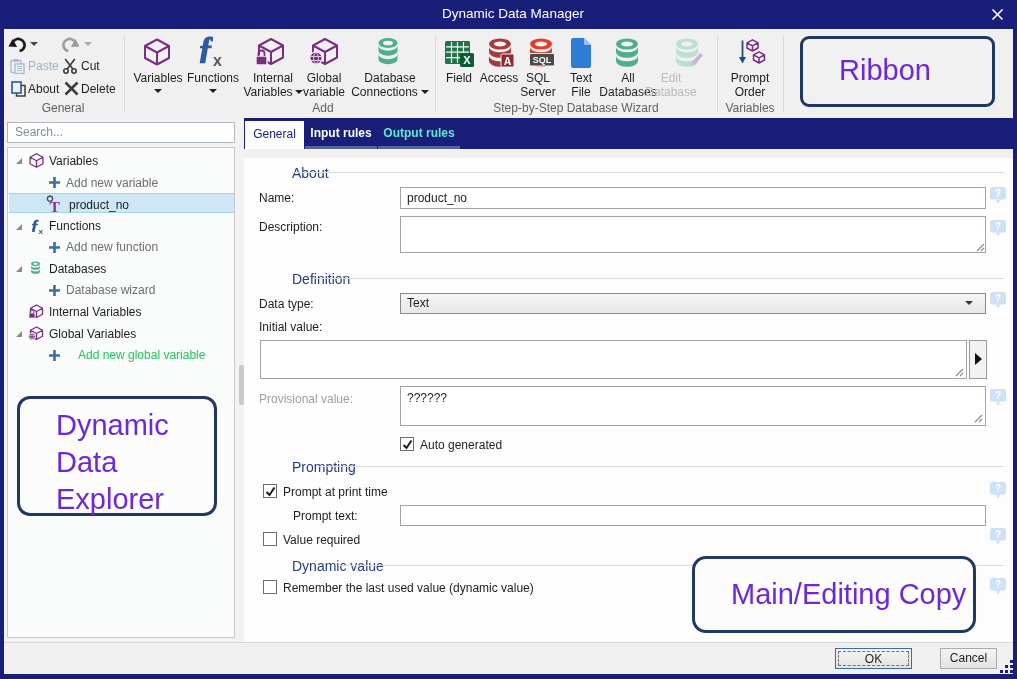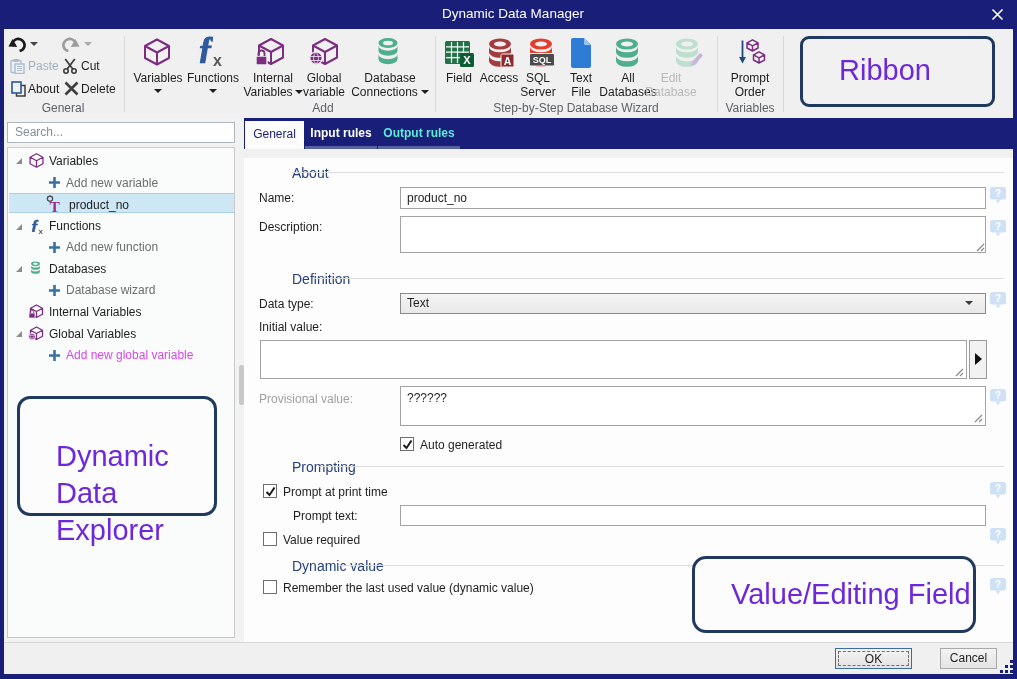--- a/index.html
+++ b/index.html
@@ -229,21 +229,21 @@
   </svg>
 <svg class="abs" style="left:28px;top:326px" width="16" height="16" viewBox="0 0 32 32">
 <path d="M17 2 L29 8.5 V20.5 L17 27 L5 20.5 V8.5 Z M5 8.5 L17 15 L29 8.5 M17 15 V27" fill="none" stroke="#7b2d80" stroke-width="2.6" stroke-linejoin="round"></path>
 <circle cx="8" cy="21" r="6.5" fill="#7b2d80" stroke="#fdfdfd" stroke-width="1.3"></circle>
 <path d="M8 14.5 a9 9 0 0 0 0 13 M8 14.5 a9 9 0 0 1 0 13 M1.8 19 h12.4 M2.2 24 h11.6" stroke="#e8d7ea" stroke-width="1" fill="none"></path>
 </svg>
 <div class="abs" style="left:49px;top:323px;height:22px;line-height:22px">Global Variables</div>
 <svg class="abs" style="left:49px;top:350px" width="11" height="11">
     <path d="M5.5 0 V11 M0 5.5 H11" stroke="#38719f" stroke-width="2.6"></path>
   </svg>
-<div class="abs" style="left:66px;top:344px;height:22px;line-height:22px;color:#d946ef">Add new global variable</div>
+<div class="abs" style="left:78px;top:344px;height:22px;line-height:22px;color:#22c55e">Add new global variable</div>
 
 <div class="abs seclabel" style="left:255px;top:165px">About</div>
 <div class="abs secline" style="left:292px;top:172px;width:712px"></div>
 <div class="abs" style="left:259px;top:191px">Name:</div>
 <div class="abs input" style="left:400px;top:187px;width:586px;height:22px;line-height:20px;padding-left:6px">product_no</div>
 <div class="abs" style="left:259px;top:220px">Description:</div>
 <div class="abs input" style="left:400px;top:216px;width:586px;height:37px"></div>
 <svg class="abs" style="left:976px;top:243px" width="9" height="9">
     <path d="M8 1 L1 8 M8 5 L5 8" stroke="#8a8a8a" stroke-width="1.2" fill="none"></path>
   </svg>
@@ -330,15 +330,15 @@
 <rect x="10" y="0" width="3" height="3" fill="#191e78"></rect>
     <rect x="5" y="5" width="3" height="3" fill="#191e78"></rect>
     <rect x="10" y="5" width="3" height="3" fill="#191e78"></rect>
     <rect x="0" y="10" width="3" height="3" fill="#191e78"></rect>
     <rect x="5" y="10" width="3" height="3" fill="#191e78"></rect>
     <rect x="10" y="10" width="3" height="3" fill="#191e78"></rect>
 </svg>
 
 <div class="abs annot" style="left:800px;top:36px;width:195px;height:71px;font-size:29px;line-height:63px;border-radius:9px;background:#f1f1f2">Ribbon</div>
 <div class="abs annot" style="left:17px;top:396px;width:200px;height:120px;font-size:29px;border-radius:13px">
-    <div style="margin-top:39px;line-height:37px">Dynamic Data<br>Explorer</div>
+    <div style="margin-top:8px;line-height:37px">Dynamic Data<br>Explorer</div>
   </div>
-<div class="abs annot" style="left:692px;top:556px;width:284px;height:77px;font-size:29px;line-height:71px;border-radius:14px">Value/Editing Field</div>
+<div class="abs annot" style="left:692px;top:556px;width:284px;height:77px;font-size:29px;line-height:71px;border-radius:14px">Main/Editing Copy</div>
 
 </body></html>

